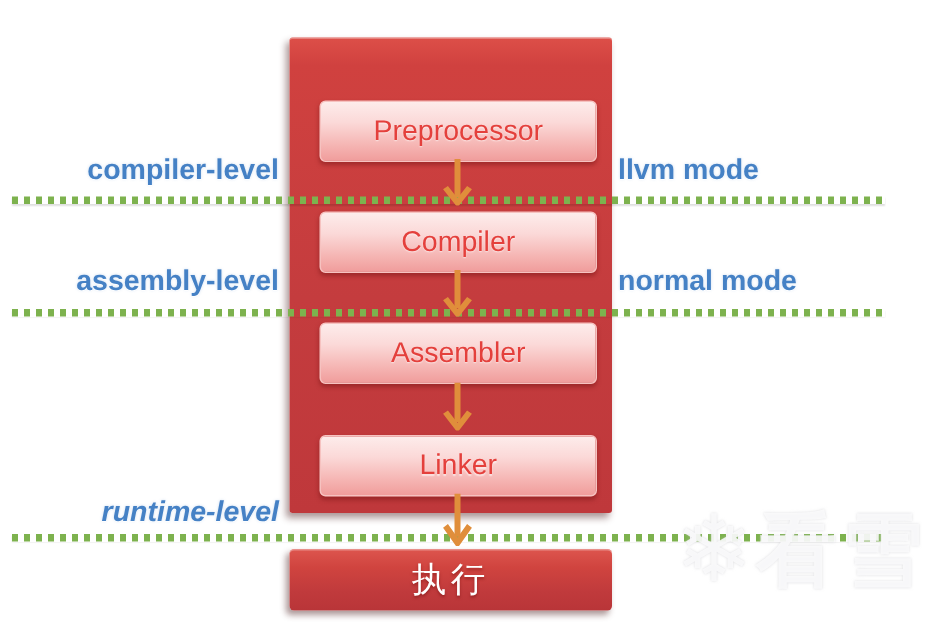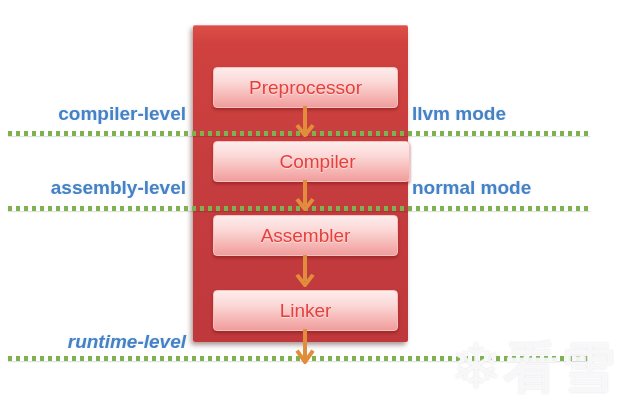--- a/index.html
+++ b/index.html
@@ -30,21 +30,21 @@
     position:absolute;left:20px;width:183px;height:39px;
     background:linear-gradient(180deg,#fdeceb 0%,#fbd9d8 35%,#f5b4b2 75%,#f09d9c 100%);
     border:1px solid #f6c2c0;border-radius:4px;
     box-shadow:0 2px 3px rgba(125,25,25,0.55);
     display:flex;align-items:center;justify-content:center;
     color:#e4403c;font-size:19px;
     text-shadow:0 1px 1px rgba(255,255,255,0.6);
     z-index:2;
   }
   .stage-1{top:42px;}
-  .stage-2{top:116px;padding-left:12px;}
+  .stage-2{top:116px;}
   .stage-3{top:190px;}
   .stage-4{top:265px;}
 
   
   .arrow{position:absolute;width:22px;z-index:6;}
   .arrow svg{display:block;width:100%;height:100%;}
   .arrow-1{left:294px;top:106px;height:31px;}
   .arrow-2{left:294px;top:180px;height:31px;}
   .arrow-3{left:294px;top:255px;height:32px;}
   .arrow-4{left:294px;top:329px;height:35px;}
@@ -139,19 +139,20 @@
   <div class="dotted-line line-3"></div>
 
   <div class="level-label label-left row-1">compiler-level</div>
   <div class="level-label label-right row-1">llvm mode</div>
 
   <div class="level-label label-left row-2">assembly-level</div>
   <div class="level-label label-right row-2">normal mode</div>
 
   <div class="level-label label-left row-3">runtime-level</div>
 
+  <div class="execute-box">执行</div>
 
   <div class="watermark">
     <span class="flake">❄</span>
     <span class="wm-text">看雪</span>
   </div>
 
 </div>
 
 </body></html>

